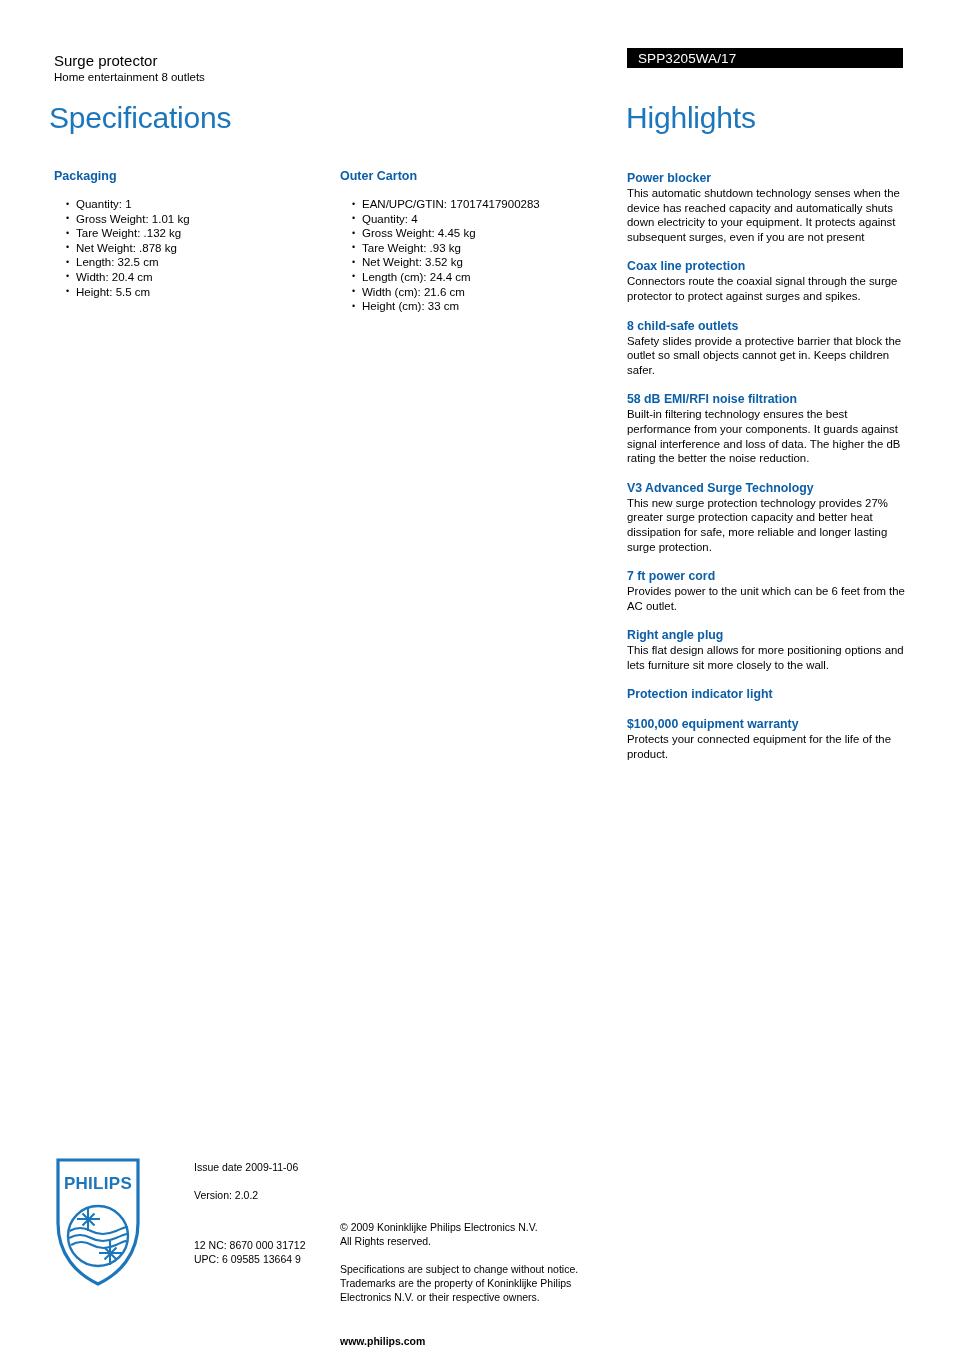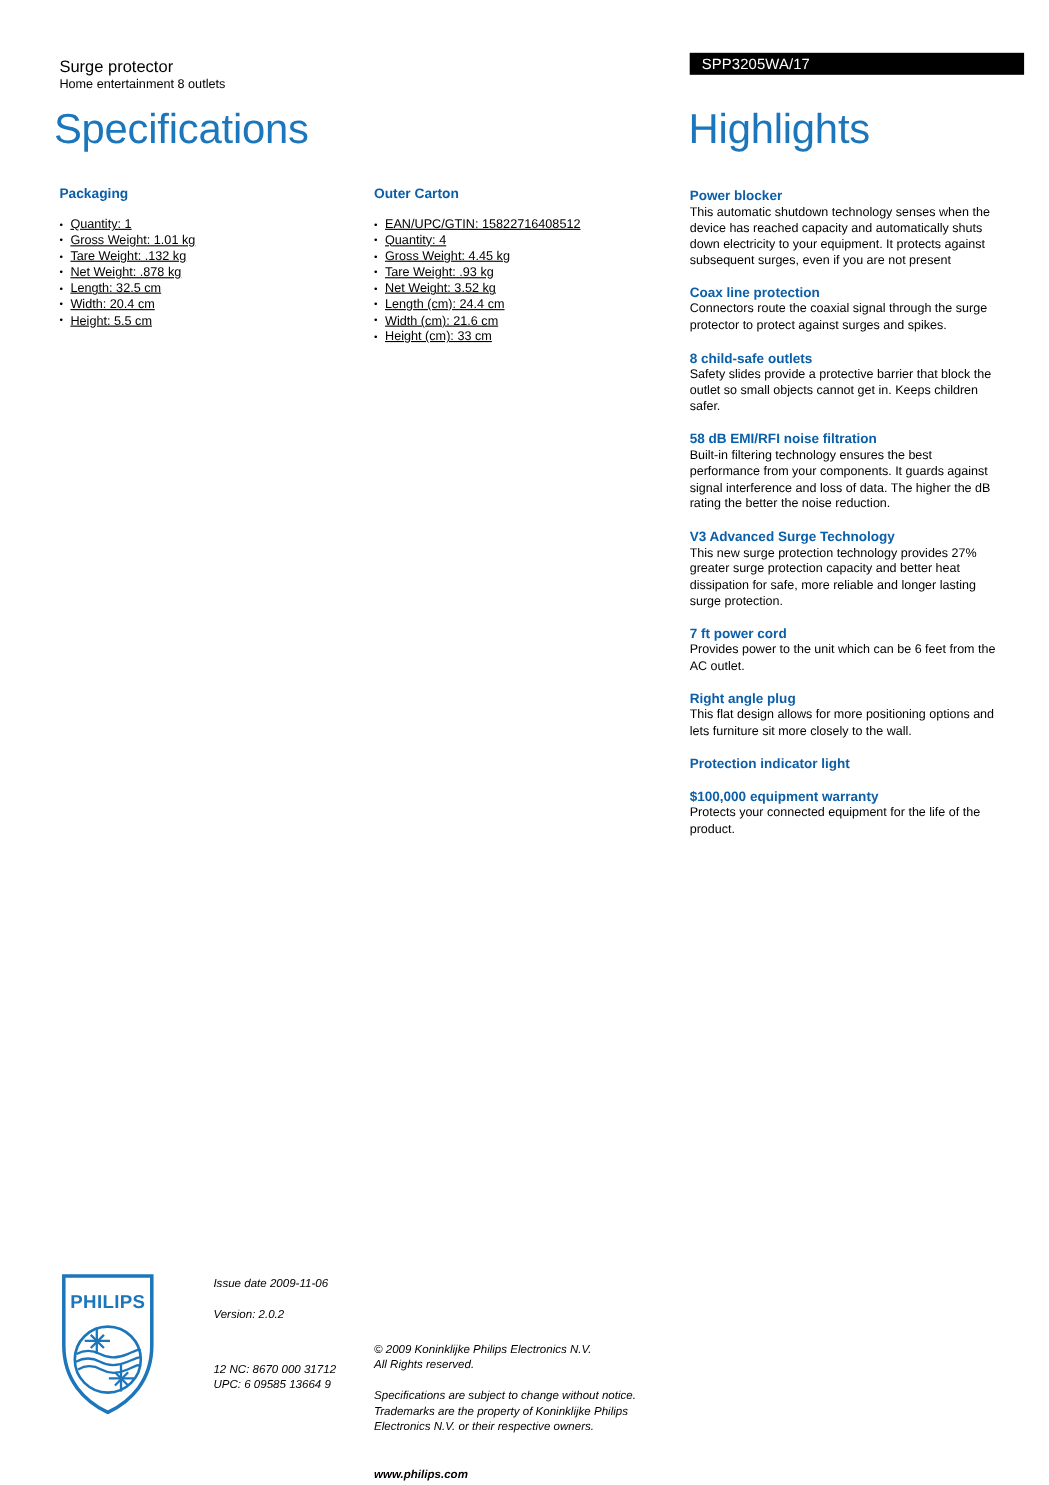--- a/index.html
+++ b/index.html
@@ -31,37 +31,37 @@
   .product-sub {
     font-size: 11.5px;
     line-height: 15px;
     color: #000;
   }
 
   .code-bar {
     position: absolute;
     left: 627px;
     top: 48px;
-    width: 304px;
+    width: 276px;
     height: 20px;
     background: #000000;
   }
   .code-bar-text {
     position: absolute;
     left: 11px;
     top: 2px;
     font-size: 13.5px;
     line-height: 17px;
     color: #ffffff;
     letter-spacing: 0.1px;
   }
 
   .big-title {
     position: absolute;
-    font-size: 38px;
+    font-size: 30px;
     line-height: 44px;
     font-weight: 400;
     color: #1b76bb;
     letter-spacing: -0.2px;
   }
   #spec-title { left: 49px; top: 96px; }
   #high-title { left: 626px; top: 96px; }
 
   
   .spec-col {
@@ -74,23 +74,22 @@
 
   .sec-head {
     font-size: 12.5px;
     font-weight: bold;
     color: #0b5ea8;
     line-height: 16px;
     margin-bottom: 13px;
   }
   .spec-list {
     list-style: none;
-    margin: 0;
+    margin: 12px;
     padding: 0;
-    text-decoration: underline;
   }
   .spec-list li {
     font-size: 11.5px;
     line-height: 14.6px;
     color: #000;
     padding-left: 10px;
     position: relative;
   }
   .spec-list li::before {
     content: "\2022";
@@ -126,21 +125,20 @@
     left: 55px;
     top: 1157px;
     width: 86px;
     height: 130px;
   }
   .footer-col {
     position: absolute;
     font-size: 10.5px;
     line-height: 14px;
     color: #000;
-    font-style: italic;
   }
   #footer-mid { left: 194px; top: 1160px; width: 140px; }
   #footer-right { left: 340px; top: 1220px; width: 270px; }
   .fblock { margin-bottom: 14px; }
   .bold { font-weight: bold; }
 </style>
 </head>
 <body>
 
 <div class="product-line">
@@ -164,21 +162,21 @@
     <li>Net Weight: .878 kg</li>
     <li>Length: 32.5 cm</li>
     <li>Width: 20.4 cm</li>
     <li>Height: 5.5 cm</li>
   </ul>
 </div>
 
 <div class="spec-col" id="spec-col-2">
   <div class="sec-head">Outer Carton</div>
   <ul class="spec-list">
-    <li>EAN/UPC/GTIN: 15822716408512</li>
+    <li>EAN/UPC/GTIN: 17017417900283</li>
     <li>Quantity: 4</li>
     <li>Gross Weight: 4.45 kg</li>
     <li>Tare Weight: .93 kg</li>
     <li>Net Weight: 3.52 kg</li>
     <li>Length (cm): 24.4 cm</li>
     <li>Width (cm): 21.6 cm</li>
     <li>Height (cm): 33 cm</li>
   </ul>
 </div>
 

